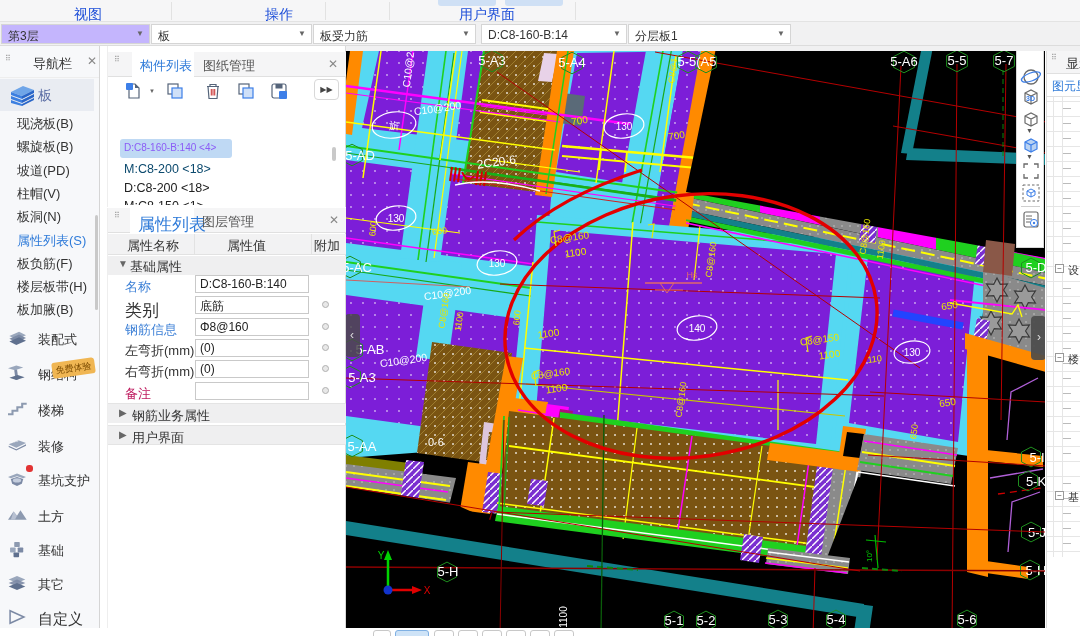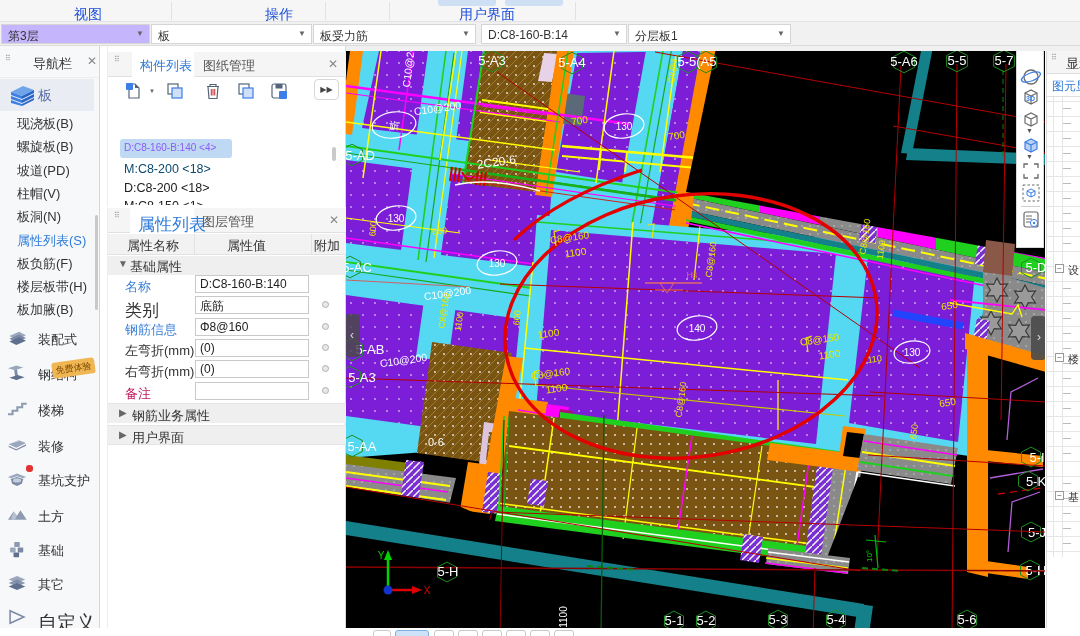--- a/index.html
+++ b/index.html
@@ -127,21 +127,21 @@
         <g>
           <path d="M5 8 L17 3 L29 8 L17 13 Z" fill="#9aa7bc"></path>
           <path d="M5 13 L17 8 L29 13 L17 18 Z" fill="#7c8aa5" opacity="0.9"></path>
           <path d="M5 18 L17 13 L29 18 L17 23 Z" fill="#5f708e"></path>
         </g>
       </svg></div>
     <div class="abs" style="left:38px;top:530px;font-size:13px;color:#333;white-space:nowrap">其它</div>
     <div class="abs" style="left:5px;top:562px"><svg width="24" height="18" viewBox="0 0 34 26">
         <path d="M7 4 L27 13 L7 22 Z" fill="none" stroke="#7c8aa5" stroke-width="2.2"></path>
       </svg></div>
-    <div class="abs" style="left:38px;top:564px;font-size:19px;color:#333;white-space:nowrap">自定义</div>
+    <div class="abs" style="left:38px;top:564px;font-size:15px;color:#333;white-space:nowrap">自定义</div>
     <div class="abs" style="left:52px;top:314px;width:43px;height:16px;background:#f0b653;border-radius:3px;transform:rotate(-8deg);text-align:center;font-size:9px;color:#7a4a00;line-height:17px">免费体验</div>
     <div class="abs" style="left:26px;top:419px;width:7px;height:7px;border-radius:3px;background:#e23333"></div>
  <div class="abs" style="left:95px;top:169px;width:3px;height:95px;background:#c9c9c9;border-radius:2px"></div>
 </div>
 
 <div class="abs" style="left:107px;top:46px;width:239px;height:161px;background:#fff;border-right:1px solid #d9d9d9;border-left:1px solid #eee">
  <div class="abs" style="left:0;top:6px;width:238px;height:25px;background:#f5f5f6;border-bottom:1px solid #e0e0e0">
    <div class="abs" style="left:6px;top:6px;color:#999;font-size:8px;line-height:4px">⠿</div>
    <div class="abs" style="left:24px;top:0;width:62px;height:25px;background:#fff"></div>
    <div class="abs" style="left:32px;top:5px;font-size:13px;color:#2f7bd9">构件列表</div>

